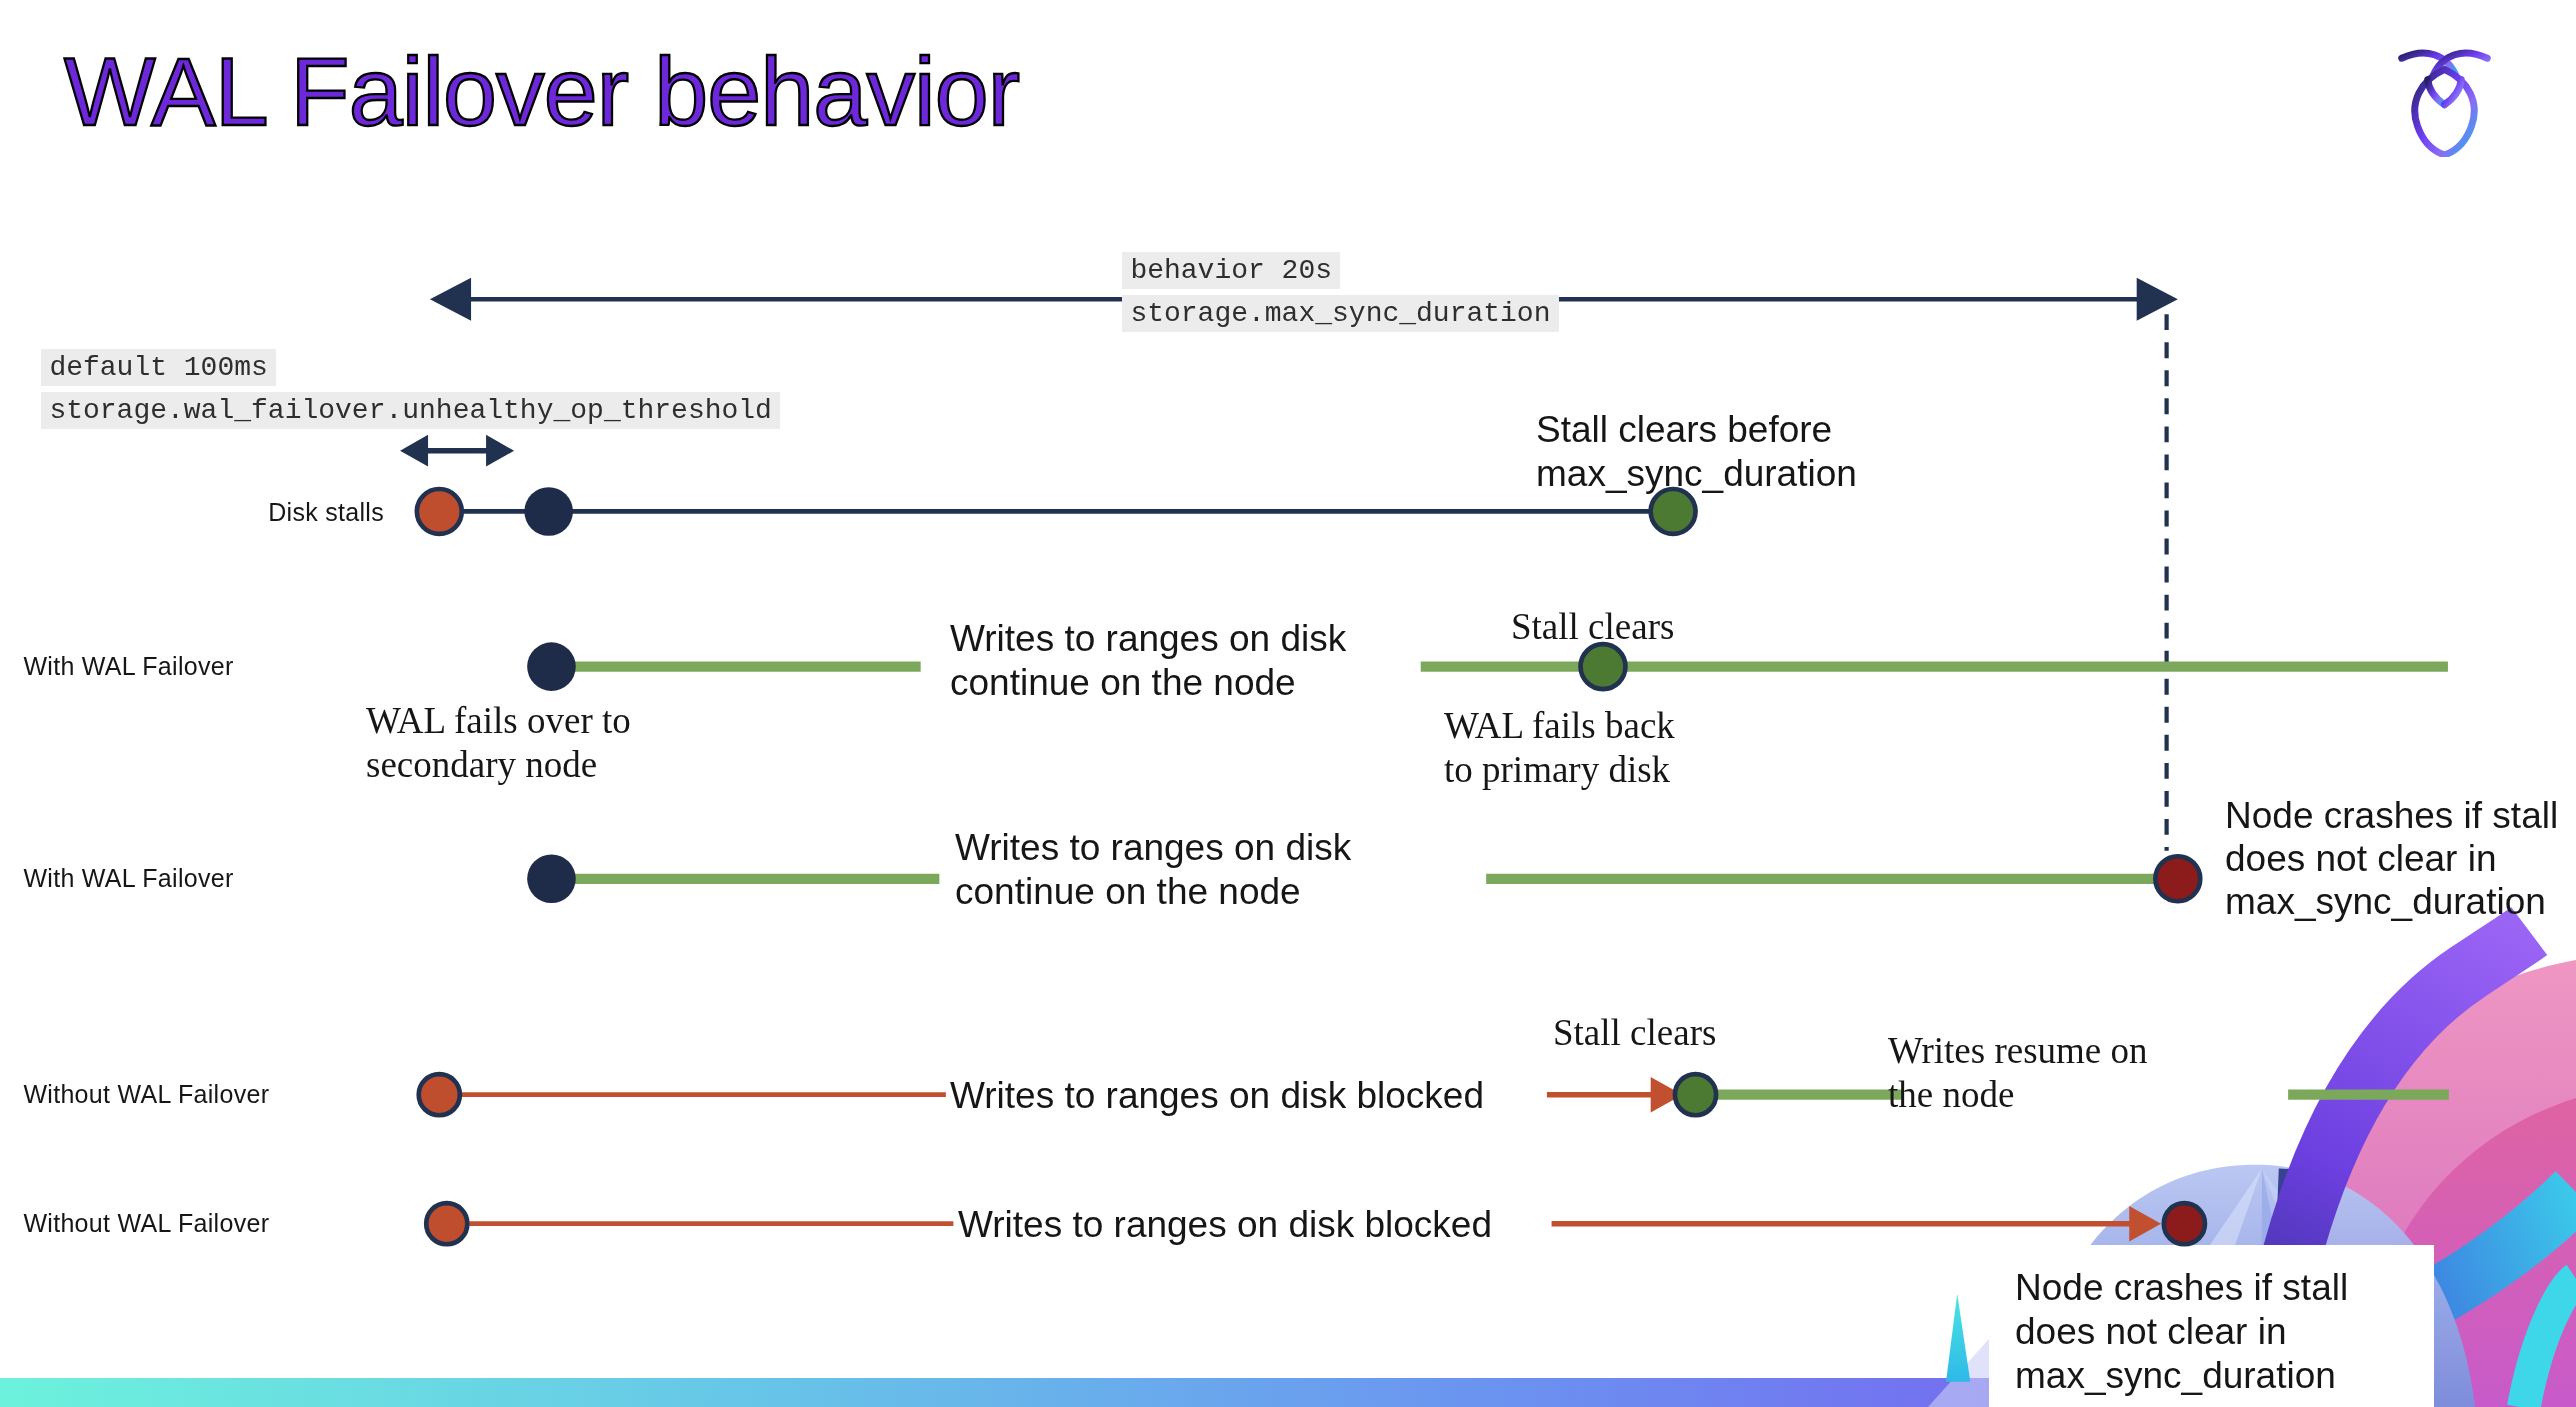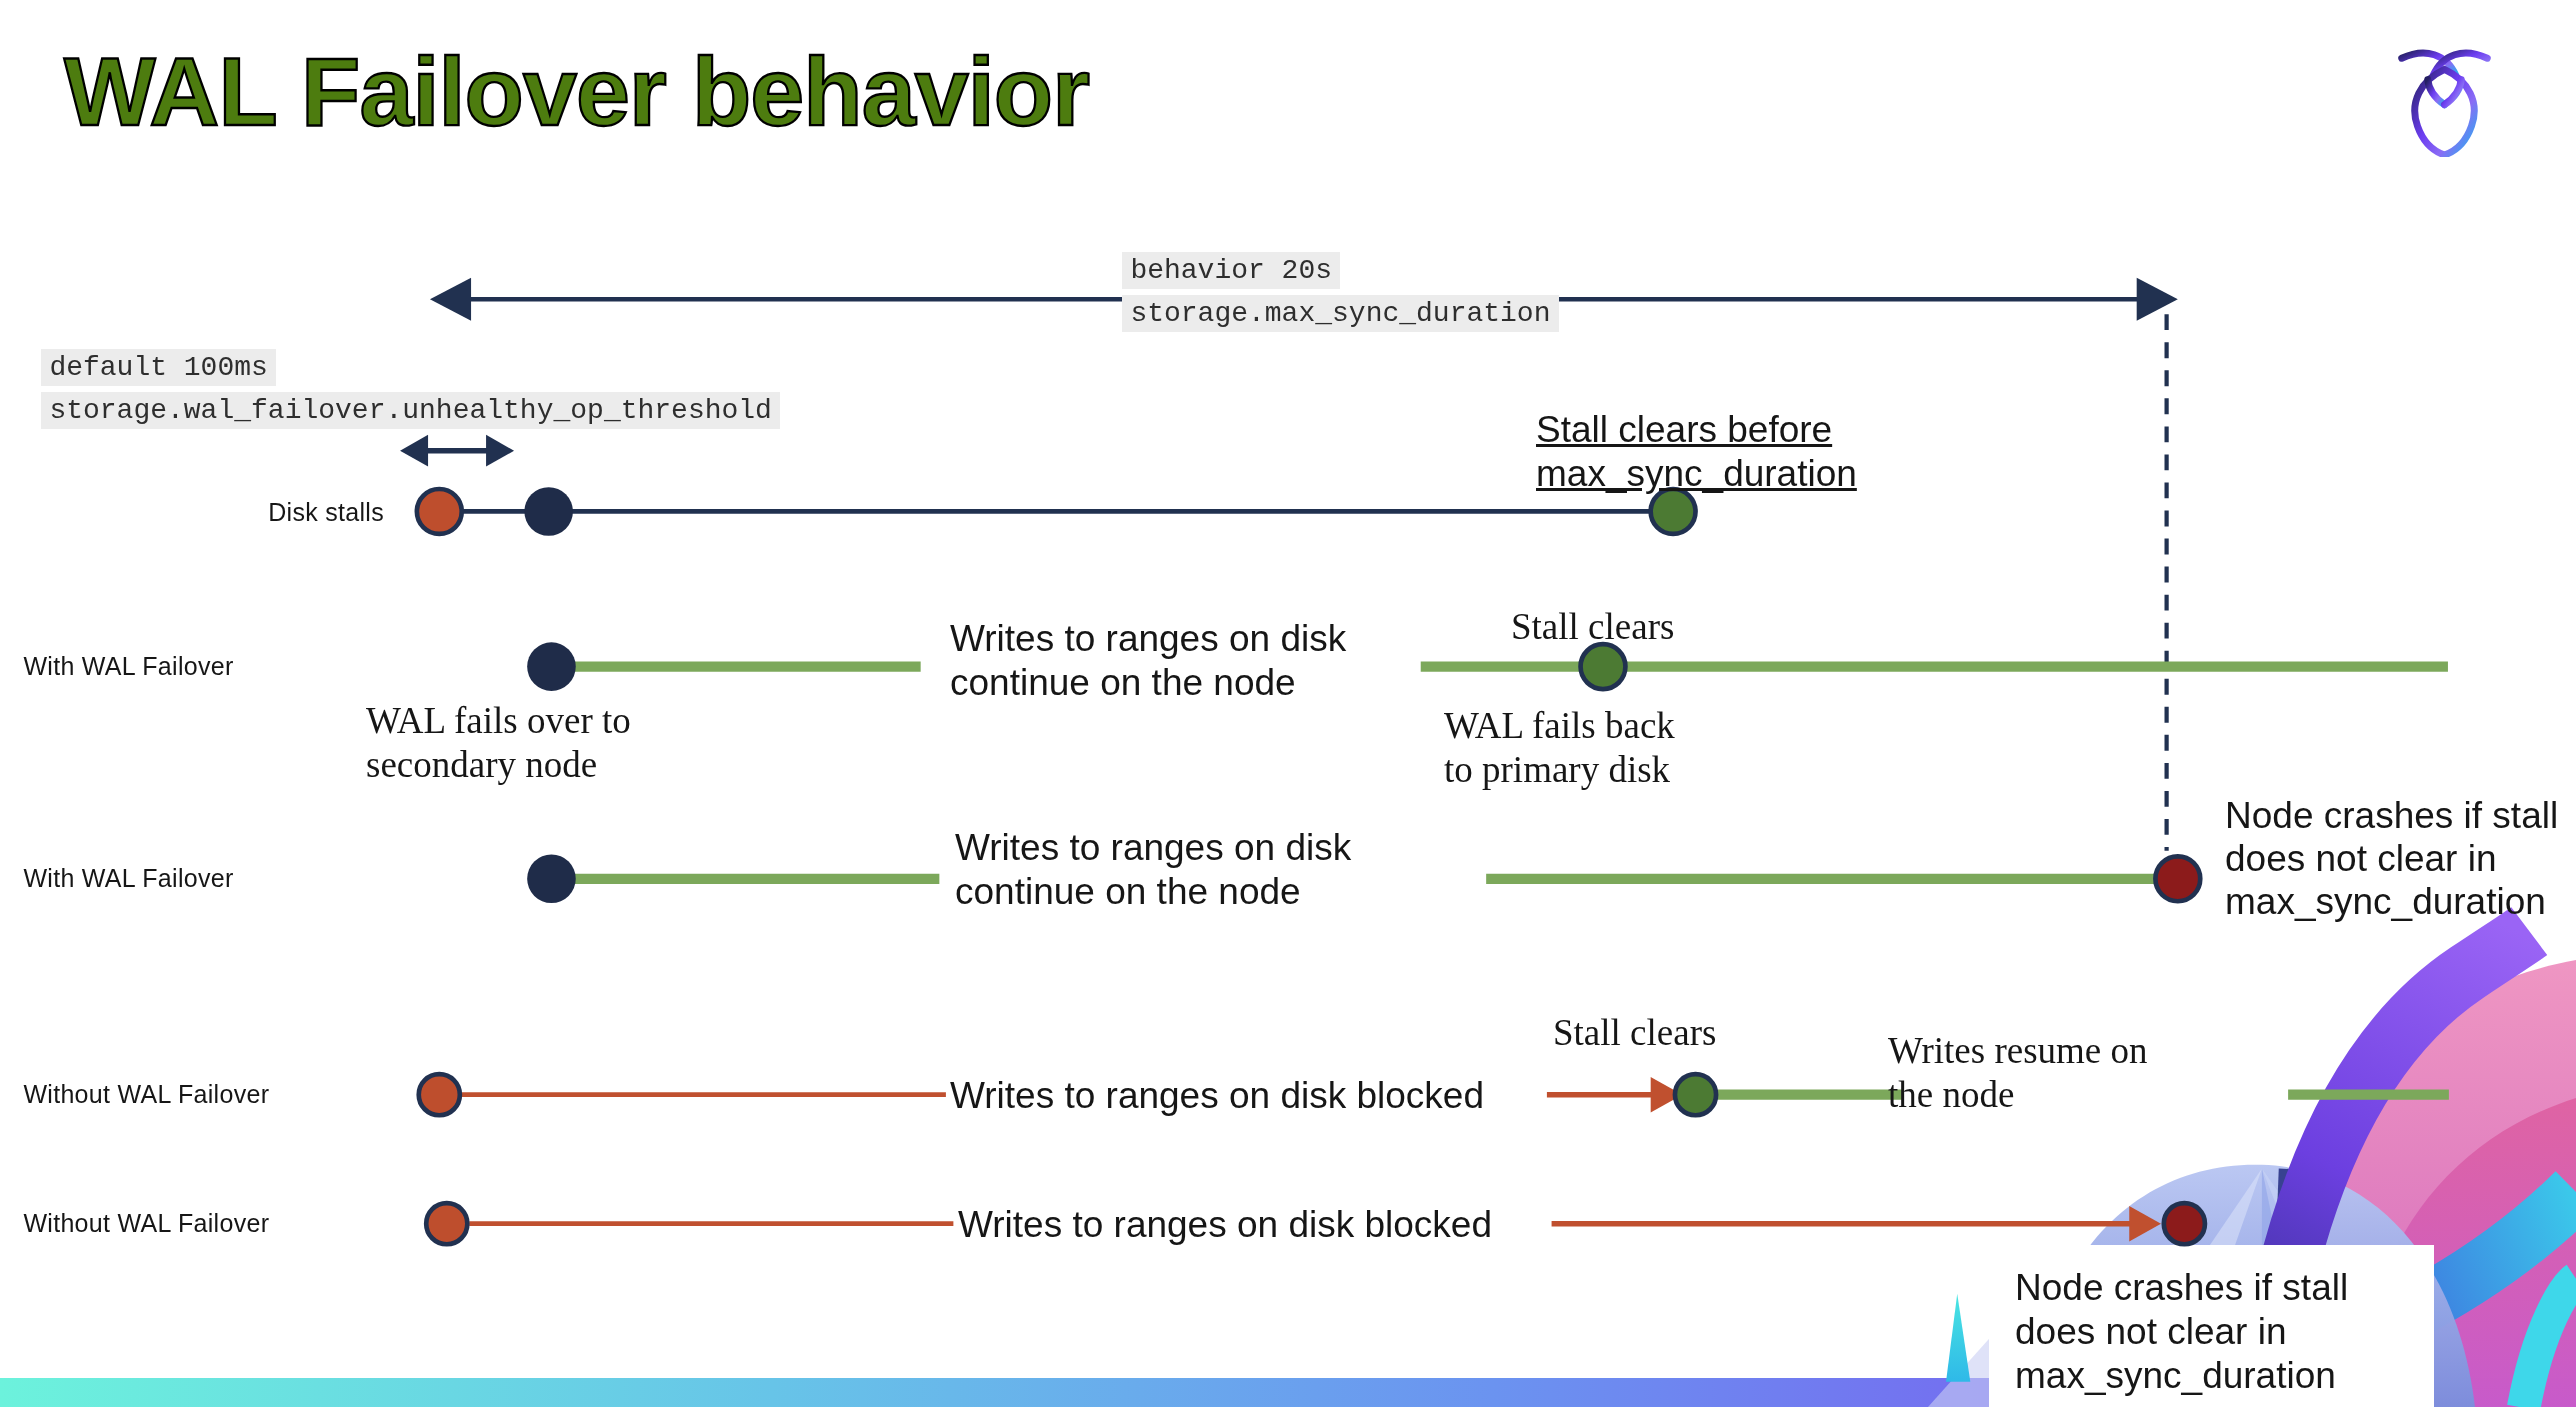--- a/index.html
+++ b/index.html
@@ -4,22 +4,22 @@
 <style>
   html,body{margin:0;padding:0;background:#fff;}
   .stage{position:relative;width:2576px;height:1408px;background:#ffffff;overflow:hidden;
          font-family:"Liberation Sans",sans-serif;color:#141414;}
   .layer{position:absolute;left:0;top:0;}
   .t{position:absolute;white-space:pre-line;color:#161616;}
   .ann{font-size:37px;line-height:44px;}
   .rowlab{font-size:25px;line-height:45px;letter-spacing:0.3px;}
   .ctr{text-align:left;font-family:Liberation Serif, serif;}
   .rt{text-align:right;}
-  .title{position:absolute;left:64px;top:36px;font-size:97px;font-weight:bold;
-         letter-spacing:-0.9px;color:#4d7c0f;-webkit-text-stroke:2.3px #000;}
+  .title{position:absolute;left:64px;top:36px;font-size:97px;font-weight:normal;
+         letter-spacing:-0.9px;color:#6d28d9;-webkit-text-stroke:2.3px #000;}
   .mono{position:absolute;font-family:"Liberation Mono",monospace;font-size:28px;
         color:#2e2e2e;background:#ECECEC;padding:2.8px 8.4px;white-space:pre;}
   .bottom-bar{position:absolute;left:0;top:1378px;width:2576px;height:30px;
         background:linear-gradient(90deg,#6CF2DC 0%,#67C4E8 30%,#6B93F0 58%,#7569F0 80%,#9A5BEF 100%);}
   .white-box{position:absolute;left:1989px;top:1245px;width:445px;height:163px;background:#ffffff;}
   .white-box .inner{position:absolute;left:26px;top:20.6px;}
 </style>
 </head>
 <body>
 
@@ -160,21 +160,21 @@
   <div class="mono" style="left:1122px;top:295px;">storage.max_sync_duration</div>
   <div class="mono" style="left:41px;top:349px;">default 100ms</div>
   <div class="mono" style="left:41px;top:392px;">storage.wal_failover.unhealthy_op_threshold</div>
 
   <div class="t rowlab rt" style="left:192px;top:490px;width:192px;">Disk stalls</div>
   <div class="t rowlab" style="left:23.4px;top:644px;">With WAL Failover</div>
   <div class="t rowlab" style="left:23.4px;top:856px;">With WAL Failover</div>
   <div class="t rowlab" style="left:23.4px;top:1072px;">Without WAL Failover</div>
   <div class="t rowlab" style="left:23.4px;top:1201px;">Without WAL Failover</div>
 
-  <div class="t ann" style="left:1536px;top:408px;text-decoration:underline;">Stall clears before
+  <div class="t ann" style="left:1536px;top:408px;">Stall clears before
 max_sync_duration</div>
 
   <div class="t ann" style="left:950px;top:617px;">Writes to ranges on disk
 continue on the node</div>
   <div class="t ann ctr" style="left:1511px;top:605px;width:187px;">Stall clears</div>
   <div class="t ann ctr" style="left:366px;top:699px;width:336px;">WAL fails over to
 secondary node</div>
   <div class="t ann ctr" style="left:1444px;top:704px;width:318px;">WAL fails  back
 to primary disk</div>
 

